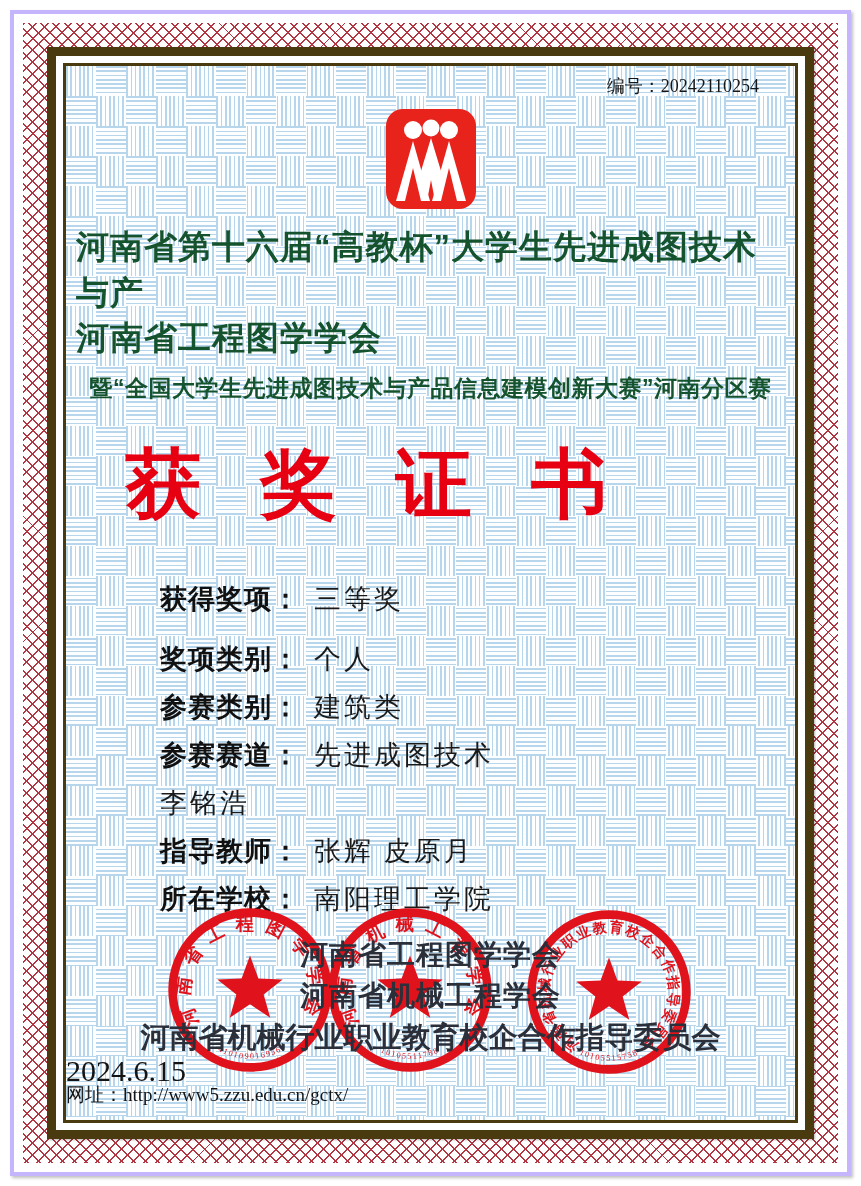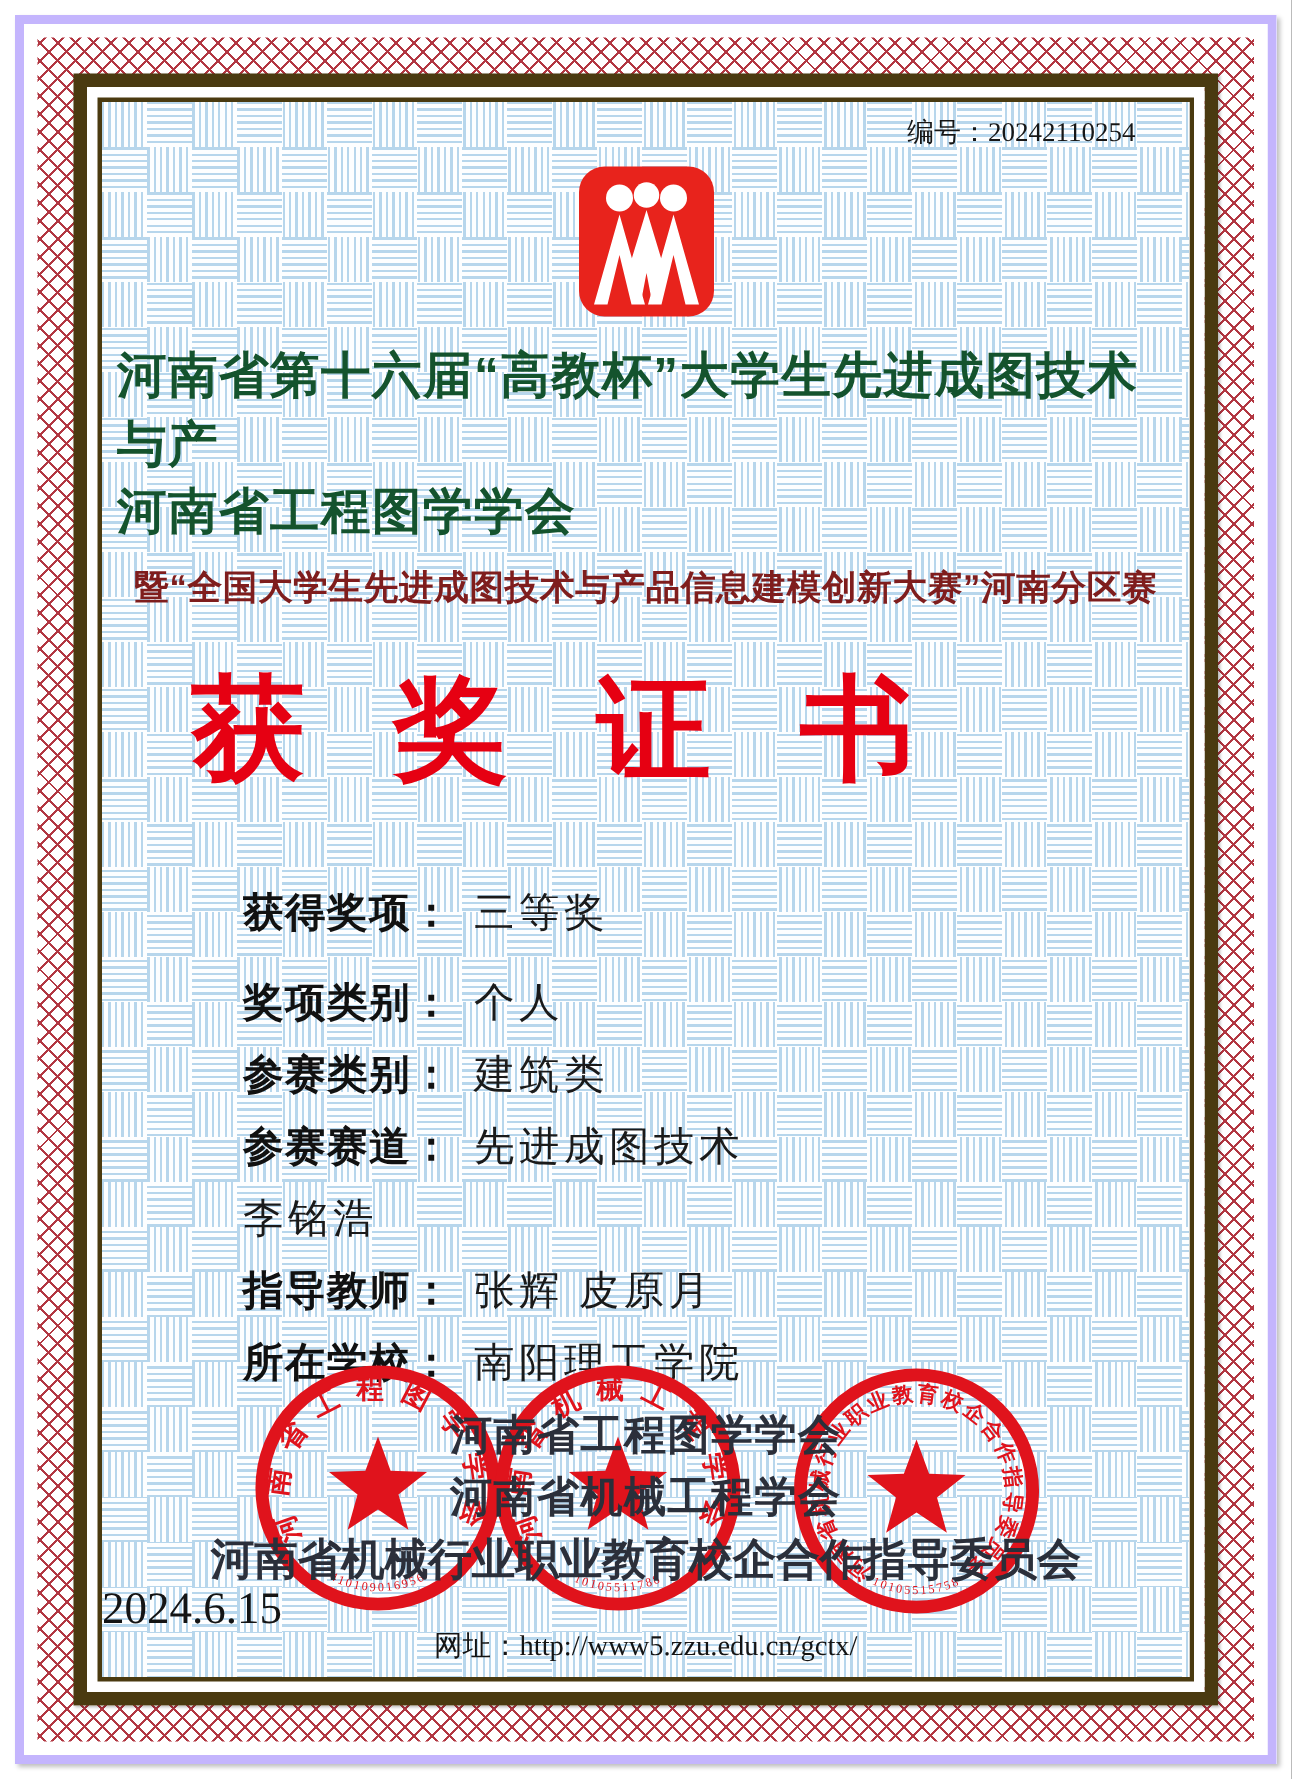--- a/index.html
+++ b/index.html
@@ -2,21 +2,21 @@
 <html><head>
 <meta charset="utf-8">
 <style>
   html,body{margin:0;padding:0;background:#888;}
   .page{
     width:861px;height:1186px;background:#fff;box-sizing:border-box;
     padding:10px;margin:0 auto;position:relative;
     font-family:"Liberation Sans",sans-serif;
   }
   
-  .band1{box-sizing:border-box;width:100%;height:100%;border:6px solid #c4b5fd;box-shadow:2px 2px 3px rgba(0,0,0,.25);}
+  .band1{box-sizing:border-box;width:100%;height:100%;border:4px solid #c4b5fd;box-shadow:2px 2px 3px rgba(0,0,0,.25);}
   .gap1{box-sizing:border-box;width:100%;height:100%;padding:9px;background:#fff;}
   .redband{
     box-sizing:border-box;width:100%;height:100%;padding:24px;
     background:
       repeating-linear-gradient(45deg,  transparent 0 3.2px, #b23742 3.2px 4.6px, transparent 4.6px 8.4px),
       repeating-linear-gradient(-45deg, transparent 0 3.2px, #b23742 3.2px 4.6px, transparent 4.6px 8.4px),
       #fff;
   }
   .band2{box-sizing:border-box;width:100%;height:100%;border:9px solid #4a3a10;box-shadow:1px 1px 2px rgba(0,0,0,.3);}
   .gap2{box-sizing:border-box;width:100%;height:100%;padding:7px;background:#fff;}
@@ -48,29 +48,29 @@
     font-family:"Liberation Serif",serif;font-size:18px;color:#161616;
   }
   .logo-wrap{text-align:center;margin-top:10px;}
   .title{
     margin:10px 10px 0;text-align:left;
     font-size:33px;line-height:1.38;font-weight:bold;color:#14532d;
     letter-spacing:1px;
   }
   .subtitle{
     margin-top:12px;text-align:center;
-    font-size:23px;font-weight:bold;color:#7f1d1d;letter-spacing:.5px;
+    font-size:23px;font-weight:bold;color:#14532d;letter-spacing:.5px;
   }
   .heading{
     margin-top:38px;text-align:left;
     font-size:76px;font-weight:bold;color:#e60012;
     letter-spacing:.78em;padding-left:.78em;line-height:1.1;
   }
   .fields{margin:50px 0 0 94px;}
-  .field-row{height:48px;display:flex;align-items:flex-end;font-size:27px;}
+  .field-row{height:48px;display:flex;align-items:center;font-size:27px;}
   .field-row.first{margin-bottom:12px;}
   .flabel{font-weight:bold;color:#111;margin-right:14px;letter-spacing:1px;}
   .fvalue{font-family:"Liberation Serif",serif;color:#1a1a1a;letter-spacing:3px;}
 
   
   .seal{position:absolute;width:172px;height:172px;z-index:1;}
   .seal1{left:98px;top:838px;}
   .seal2{left:258px;top:838px;}
   .seal3{left:457px;top:840px;}
   .seal text{fill:#e0131c;}
@@ -78,21 +78,21 @@
   .seal .ctext-long{font-size:14.5px;letter-spacing:2px;font-weight:bold;font-family:"Liberation Sans",sans-serif;}
   .seal .cnum{font-size:8.5px;letter-spacing:1.6px;font-family:"Liberation Serif",serif;}
 
   .org{position:absolute;left:0;width:100%;text-align:center;z-index:2;
        font-weight:bold;color:#2b2f3a;}
   .org1{top:870px;font-size:28px;letter-spacing:1px;}
   .org2{top:911px;font-size:28px;letter-spacing:1px;}
   .org3{top:952px;font-size:29px;}
   .cert-date{position:absolute;left:0;top:988px;width:100%;text-align:left;z-index:2;
        font-family:"Liberation Serif",serif;font-size:30px;color:#141414;}
-  .cert-url{position:absolute;left:0;top:1016px;width:100%;text-align:center;z-index:2;
+  .cert-url{position:absolute;left:0;top:1016px;width:100%;z-index:2;
        font-family:"Liberation Serif",serif;font-size:19px;color:#141414;}
 </style>
 </head>
 <body>
 
 <div class="page">
   <div class="band1">
     <div class="gap1">
       <div class="redband">
         <div class="band2">

